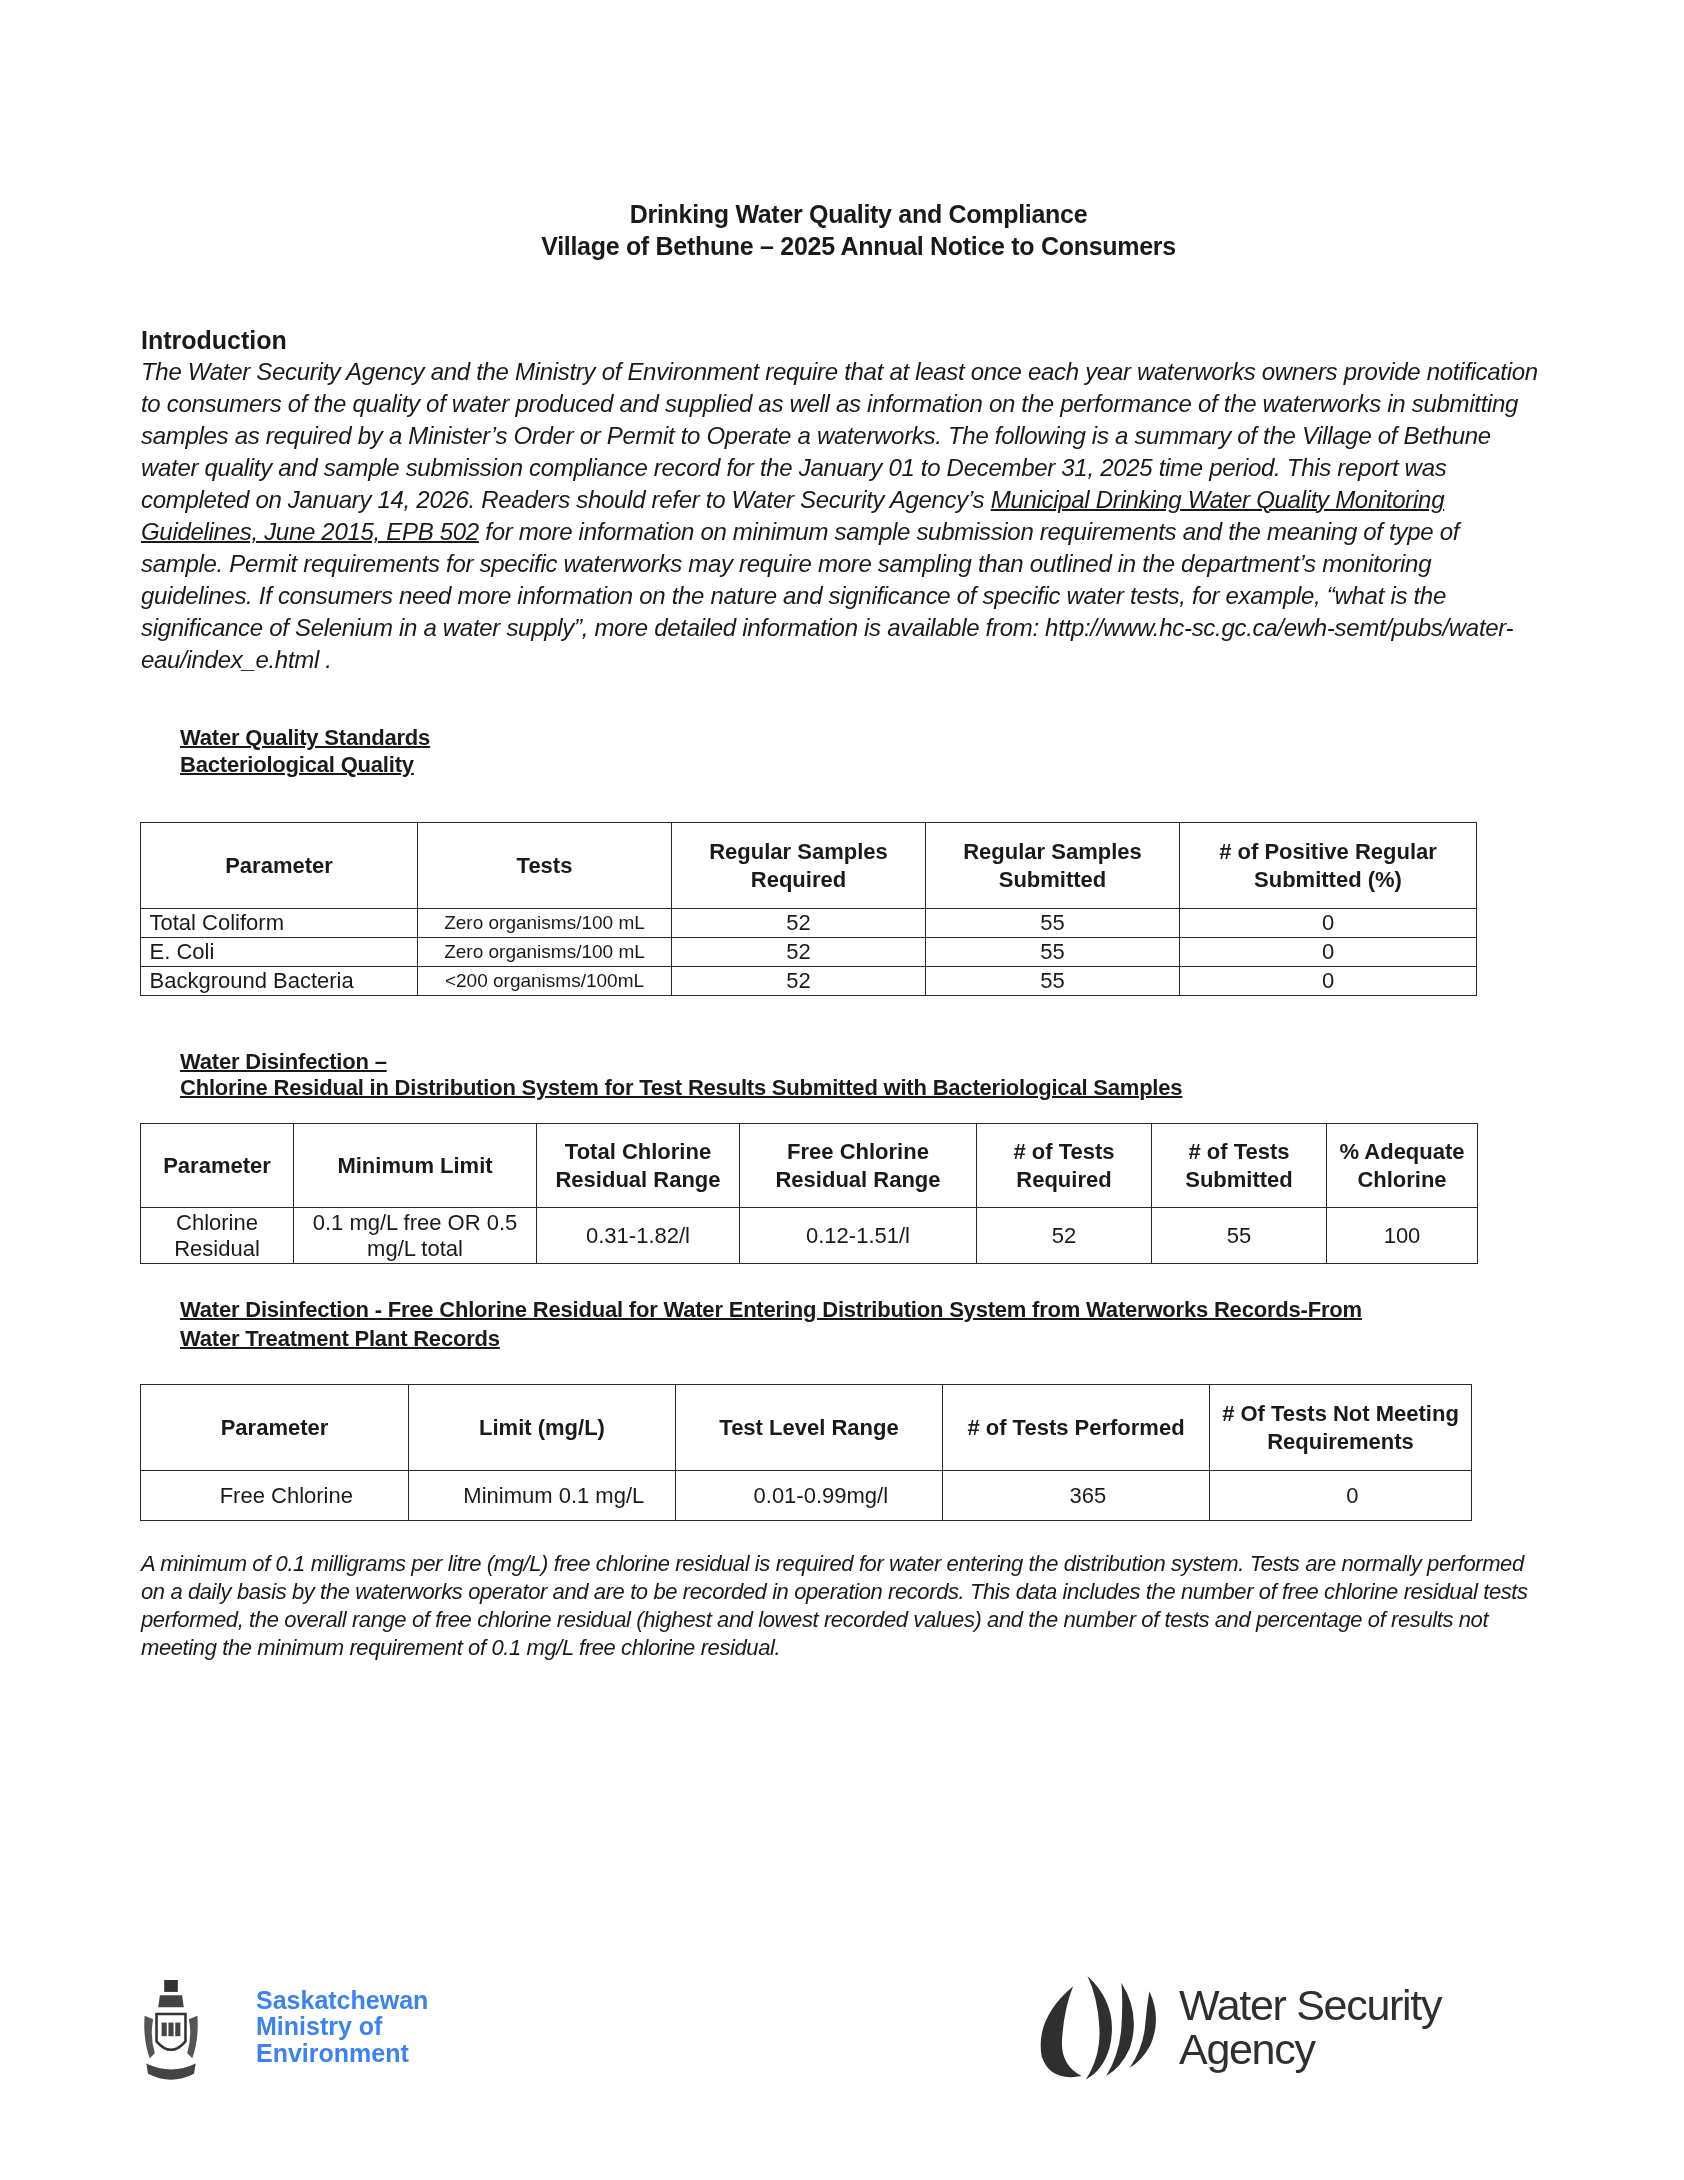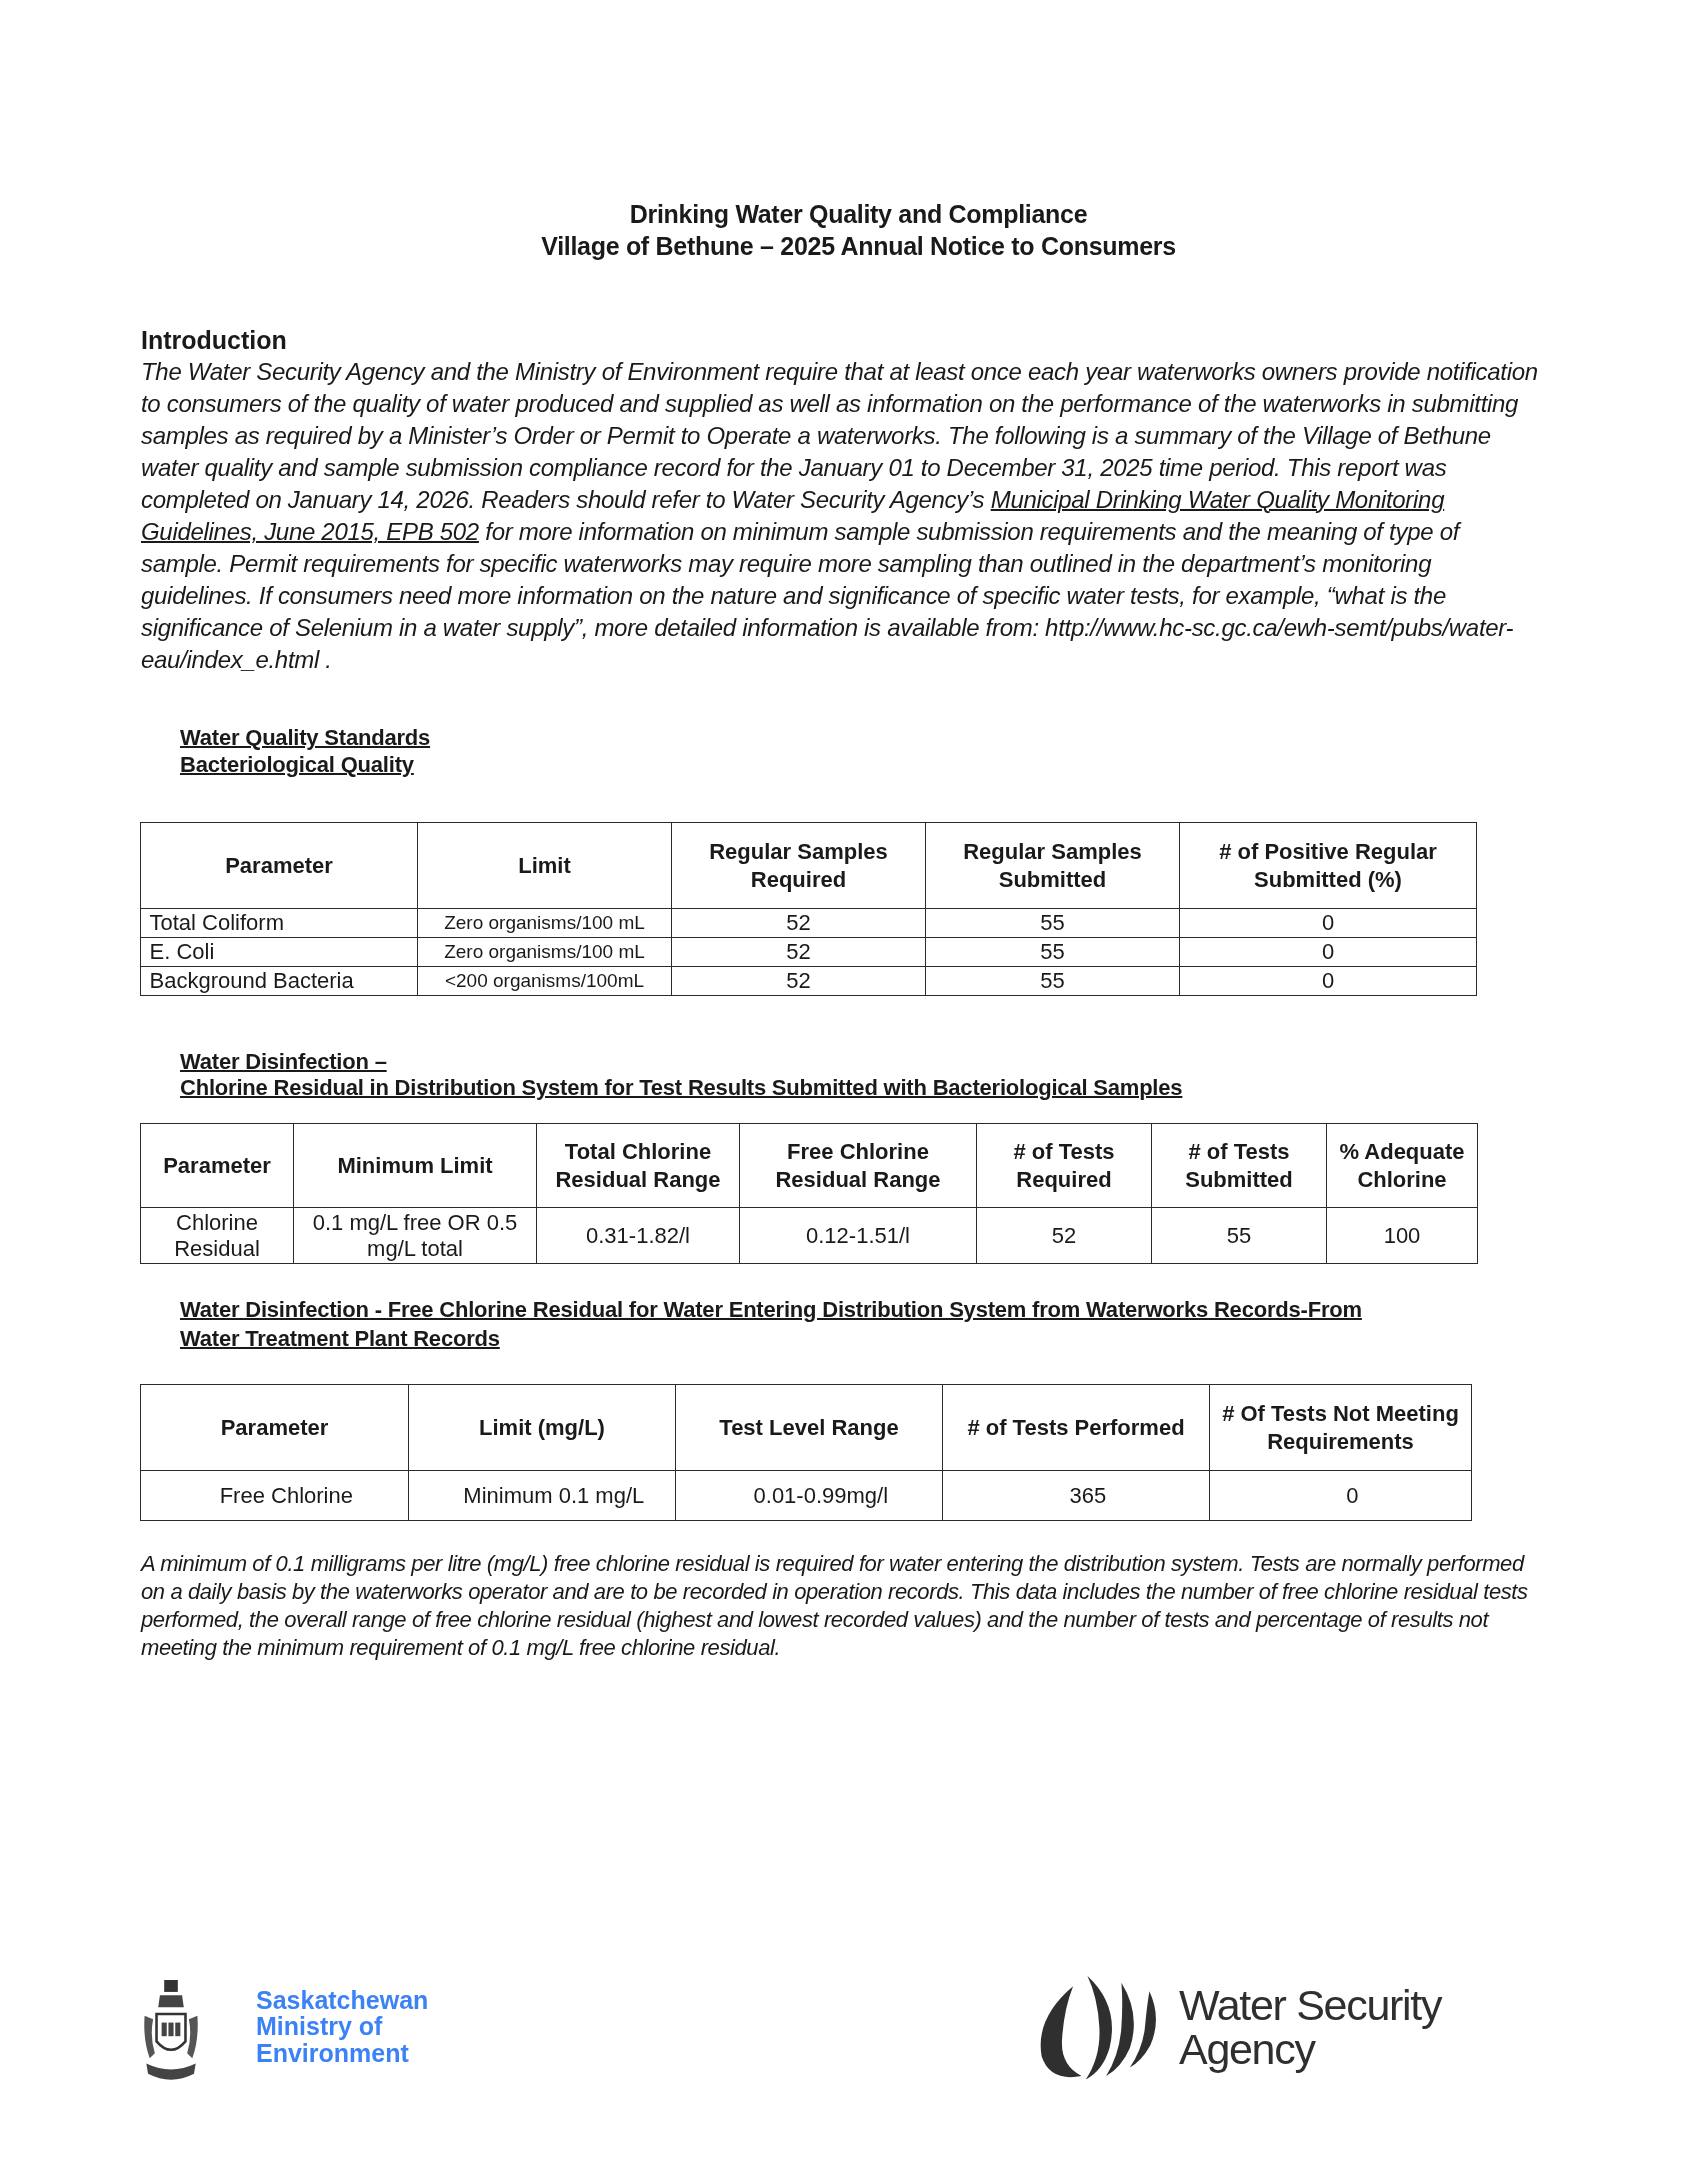--- a/index.html
+++ b/index.html
@@ -70,21 +70,21 @@
     <colgroup>
         <col style="width:277px">
         <col style="width:254px">
         <col style="width:254px">
         <col style="width:254px">
         <col style="width:297px">
       </colgroup>
     <thead>
       <tr>
         <th>Parameter</th>
-        <th>Limit</th>
+        <th>Tests</th>
         <th>Regular Samples Required</th>
         <th>Regular Samples Submitted</th>
         <th># of Positive Regular Submitted (%)</th>
       </tr>
     </thead>
     <tbody>
       <tr>
         <td class="left">Total Coliform</td>
         <td class="small">Zero organisms/100 mL</td>
         <td>52</td>

